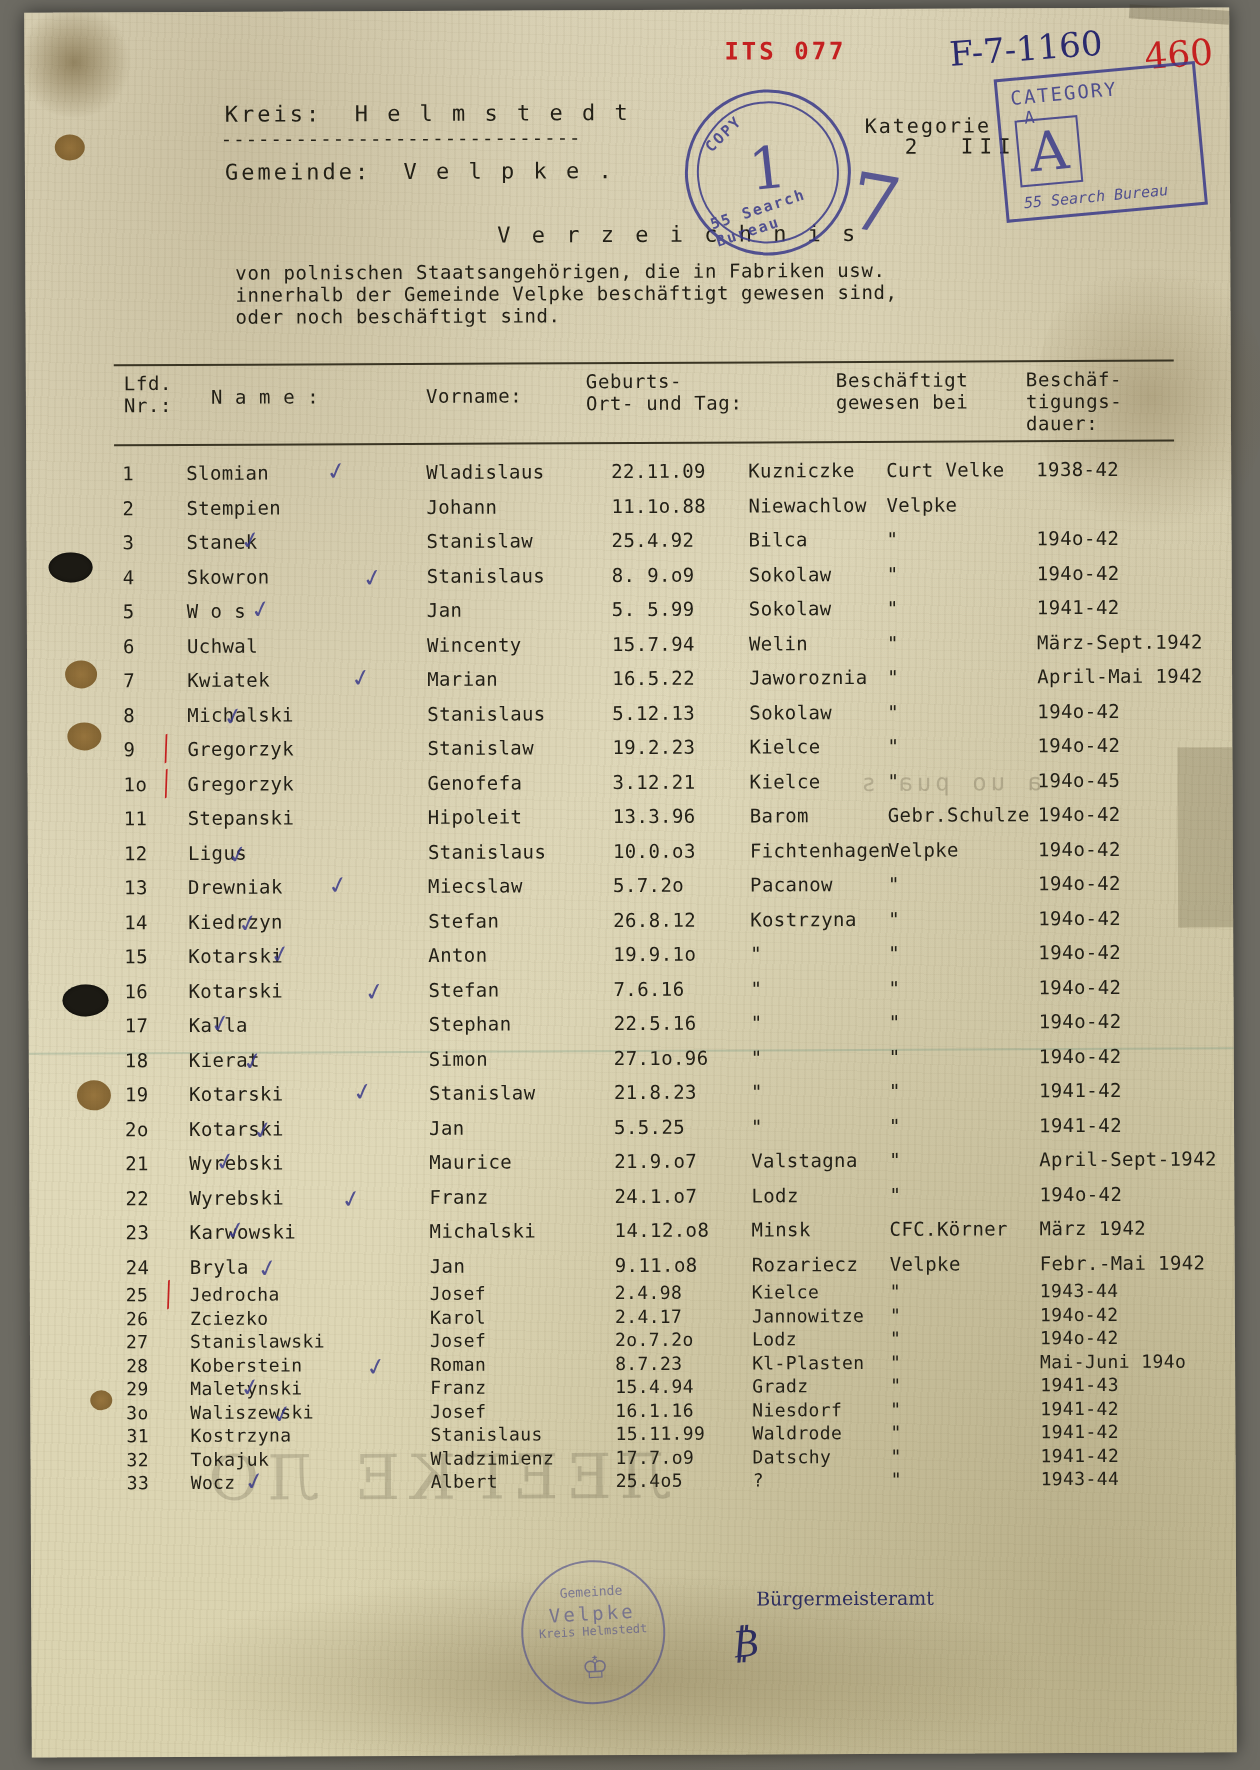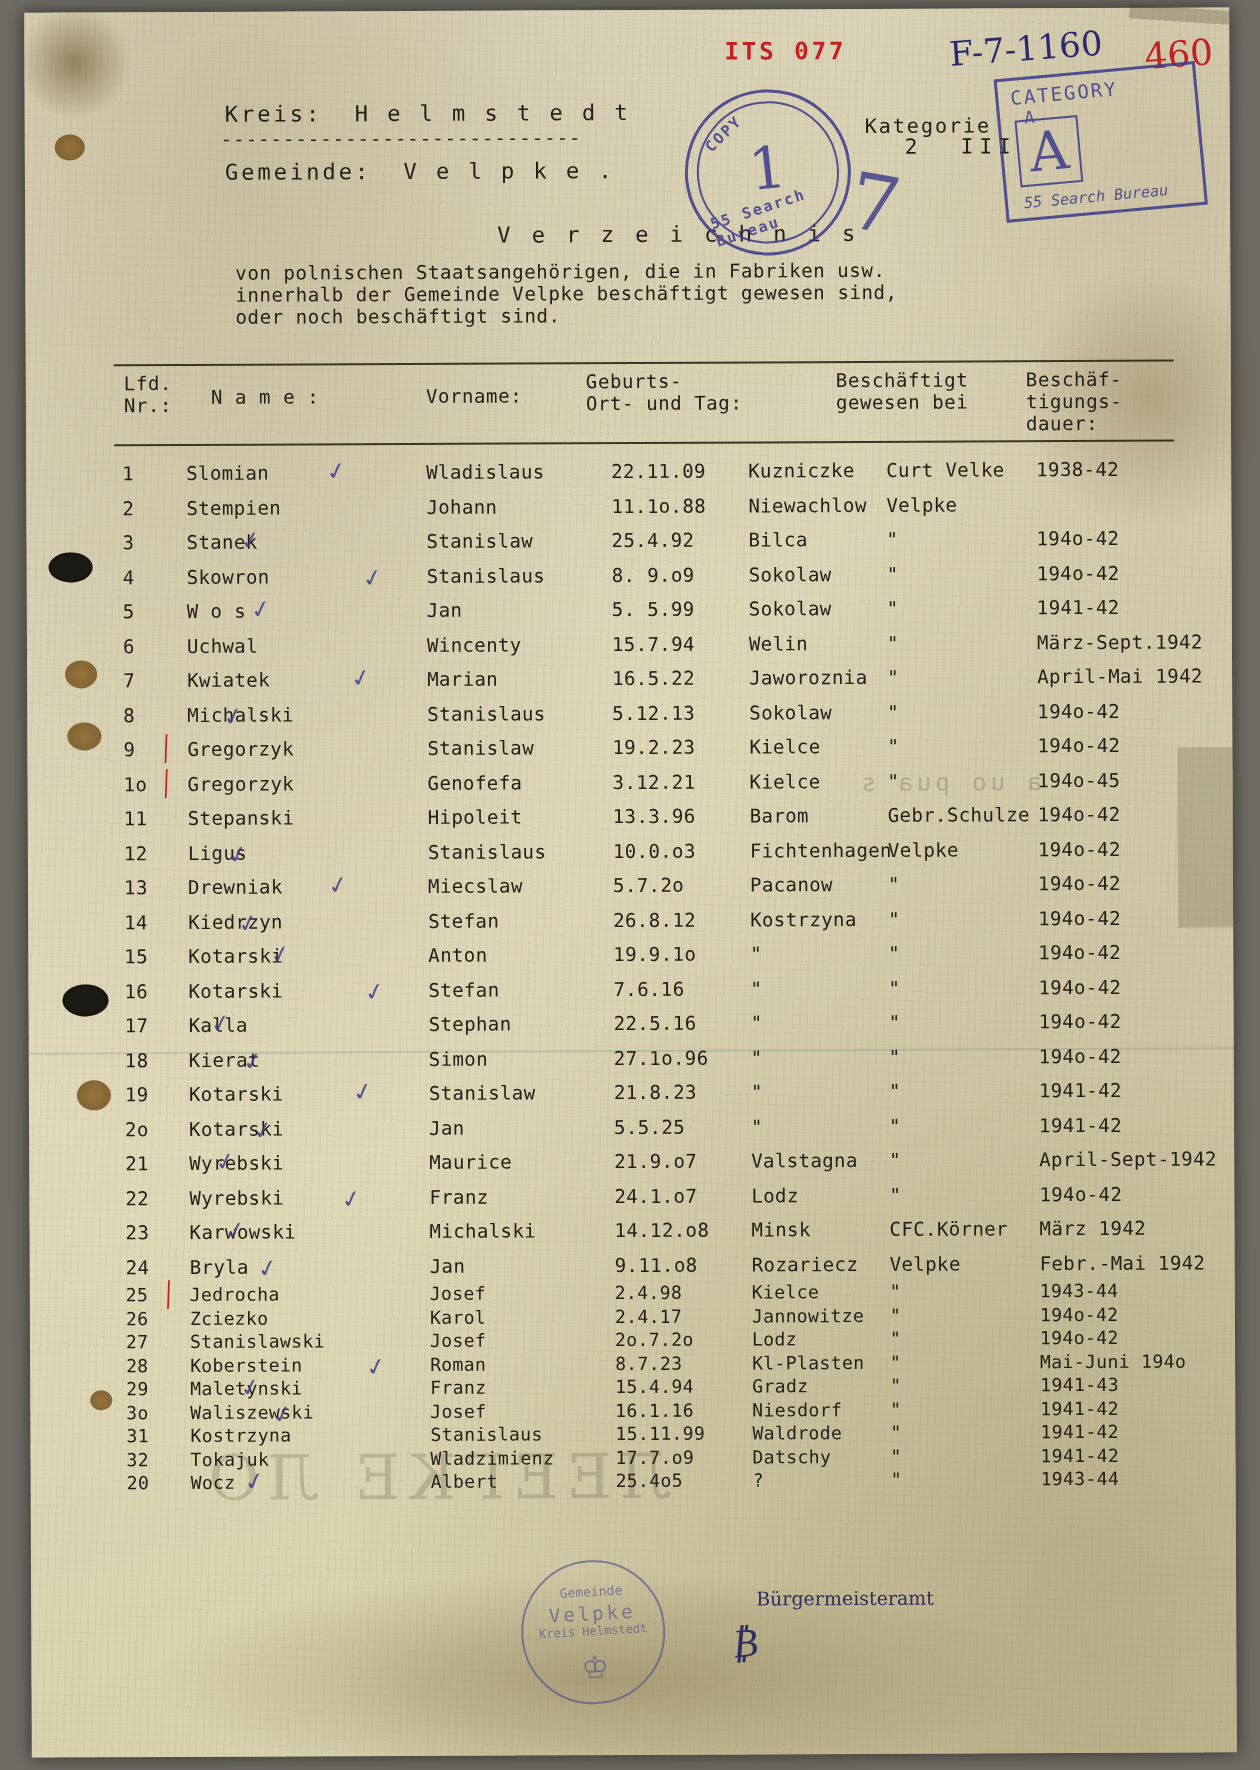--- a/index.html
+++ b/index.html
@@ -478,21 +478,21 @@
       <div class="row tight" style="top: 1436.5px;">
         <div class="cell c-nr">32</div>
         <div class="cell c-name">Tokajuk</div>
         <div class="cell c-vor">Wladzimienz</div>
         <div class="cell c-dat">17.7.o9</div>
         <div class="cell c-ort">Datschy</div>
         <div class="cell c-bei">"</div>
         <div class="cell c-dau">1941-42</div>
       </div>
       <div class="row tight" style="top: 1460px;">
-        <div class="cell c-nr">20</div>
+        <div class="cell c-nr">33</div>
         <div class="cell c-name">Wocz</div>
         <div class="cell c-vor">Albert</div>
         <div class="cell c-dat">25.4o5</div>
         <div class="cell c-ort">?</div>
         <div class="cell c-bei">"</div>
         <div class="cell c-dau">1943-44</div>
         <div class="check" style="left: 214px; top: -4px;">✓</div>
       </div>
       <div class="tick-red" style="left: 132px; top: 724px; position: absolute;">╱</div>
       <div class="tick-red" style="left: 132px; top: 758.5px; position: absolute;">╱</div>

